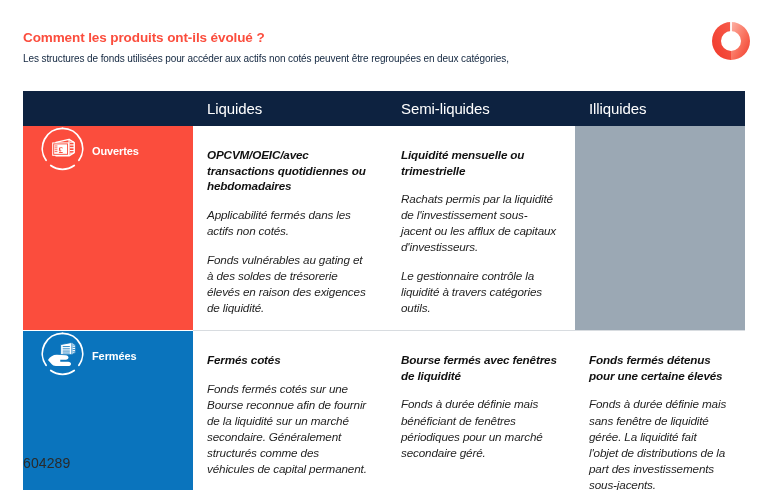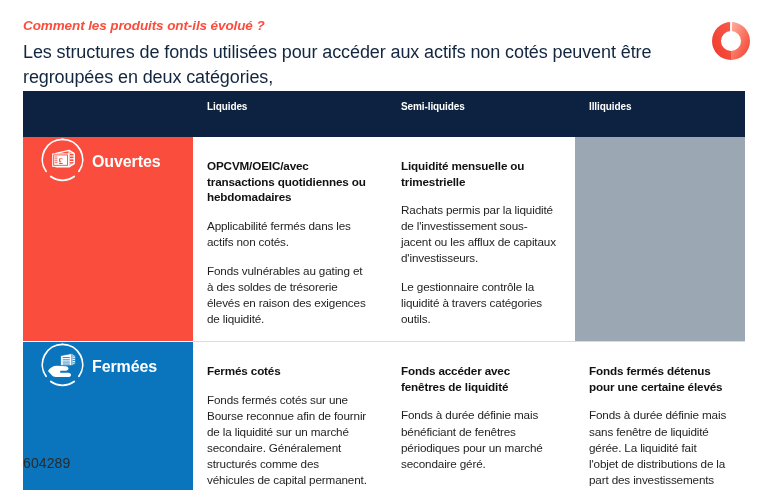--- a/index.html
+++ b/index.html
@@ -21,26 +21,25 @@
     position: absolute;
     left: 23px;
     top: 18px;
     width: 660px;
   }
   #page-title {
     font-size: 13.5px;
     font-weight: bold;
     color: #FB4D3D;
     letter-spacing: -0.1px;
-    margin: 0 0 6px 0;
+    margin: 12px 0 6px 0;
     line-height: 1.2;
-    font-style: italic;
   }
   .intro-line {
-    font-size: 18px;
+    font-size: 10px;
     color: #12263F;
     line-height: 1.36;
     letter-spacing: -0.1px;
   }
 
   
   #brand-logo {
     position: absolute;
     right: 18px;
     top: 20px;
@@ -58,24 +57,24 @@
     table-layout: fixed;
   }
   #matrix-table col.c-label { width: 170px; }
   #matrix-table col.c-liq   { width: 194px; }
   #matrix-table col.c-semi  { width: 188px; }
   #matrix-table col.c-ill   { width: 170px; }
 
   thead th {
     background: #0D2240;
     color: #ffffff;
-    font-size: 10px;
-    font-weight: bold;
+    font-size: 15px;
+    font-weight: normal;
     text-align: left;
-    padding: 9px 0 24px 14px;
+    padding: 9px 0 9px 14px;
     letter-spacing: -0.1px;
     height: 13px;
     vertical-align: middle;
   }
   thead th.head-blank { padding-left: 0; }
 
   td {
     vertical-align: top;
     padding: 0;
   }
@@ -90,29 +89,30 @@
   .cat-inner {
     display: flex;
     align-items: center;
     height: 100%;
     padding-left: 17px;
   }
   .cat-icon { flex: 0 0 auto; }
   .cat-label {
     color: #ffffff;
     font-weight: bold;
-    font-size: 16px;
+    font-size: 11px;
     margin-left: 7px;
     letter-spacing: -0.1px;
   }
 
   
   .content-cell {
     background: #ffffff;
     padding: 21px 18px 14px 14px;
+    font-style: italic;
   }
   .content-cell.gray {
     background: #9BA8B4;
   }
   .cell-heading {
     font-size: 11.7px;
     font-weight: bold;
     line-height: 1.33;
     color: #111111;
     letter-spacing: -0.15px;
@@ -284,21 +284,21 @@
           <span class="cat-label">Fermées</span>
         </div>
       </td>
 
       <td class="content-cell">
         <div class="cell-heading">Fermés cotés</div>
         <p class="cell-para">Fonds fermés cotés sur une Bourse reconnue afin de fournir de la liquidité sur un marché secondaire. Généralement structurés comme des véhicules de capital permanent.</p>
       </td>
 
       <td class="content-cell">
-        <div class="cell-heading">Fonds accéder avec fenêtres de liquidité</div>
+        <div class="cell-heading">Bourse fermés avec fenêtres de liquidité</div>
         <p class="cell-para">Fonds à durée définie mais bénéficiant de fenêtres périodiques pour un marché secondaire géré.</p>
       </td>
 
       <td class="content-cell">
         <div class="cell-heading">Fonds fermés détenus pour une certaine élevés</div>
         <p class="cell-para">Fonds à durée définie mais sans fenêtre de liquidité gérée. La liquidité fait l'objet de distributions de la part des investissements sous-jacents.</p>
       </td>
     </tr>
   </tbody>
 </table>

